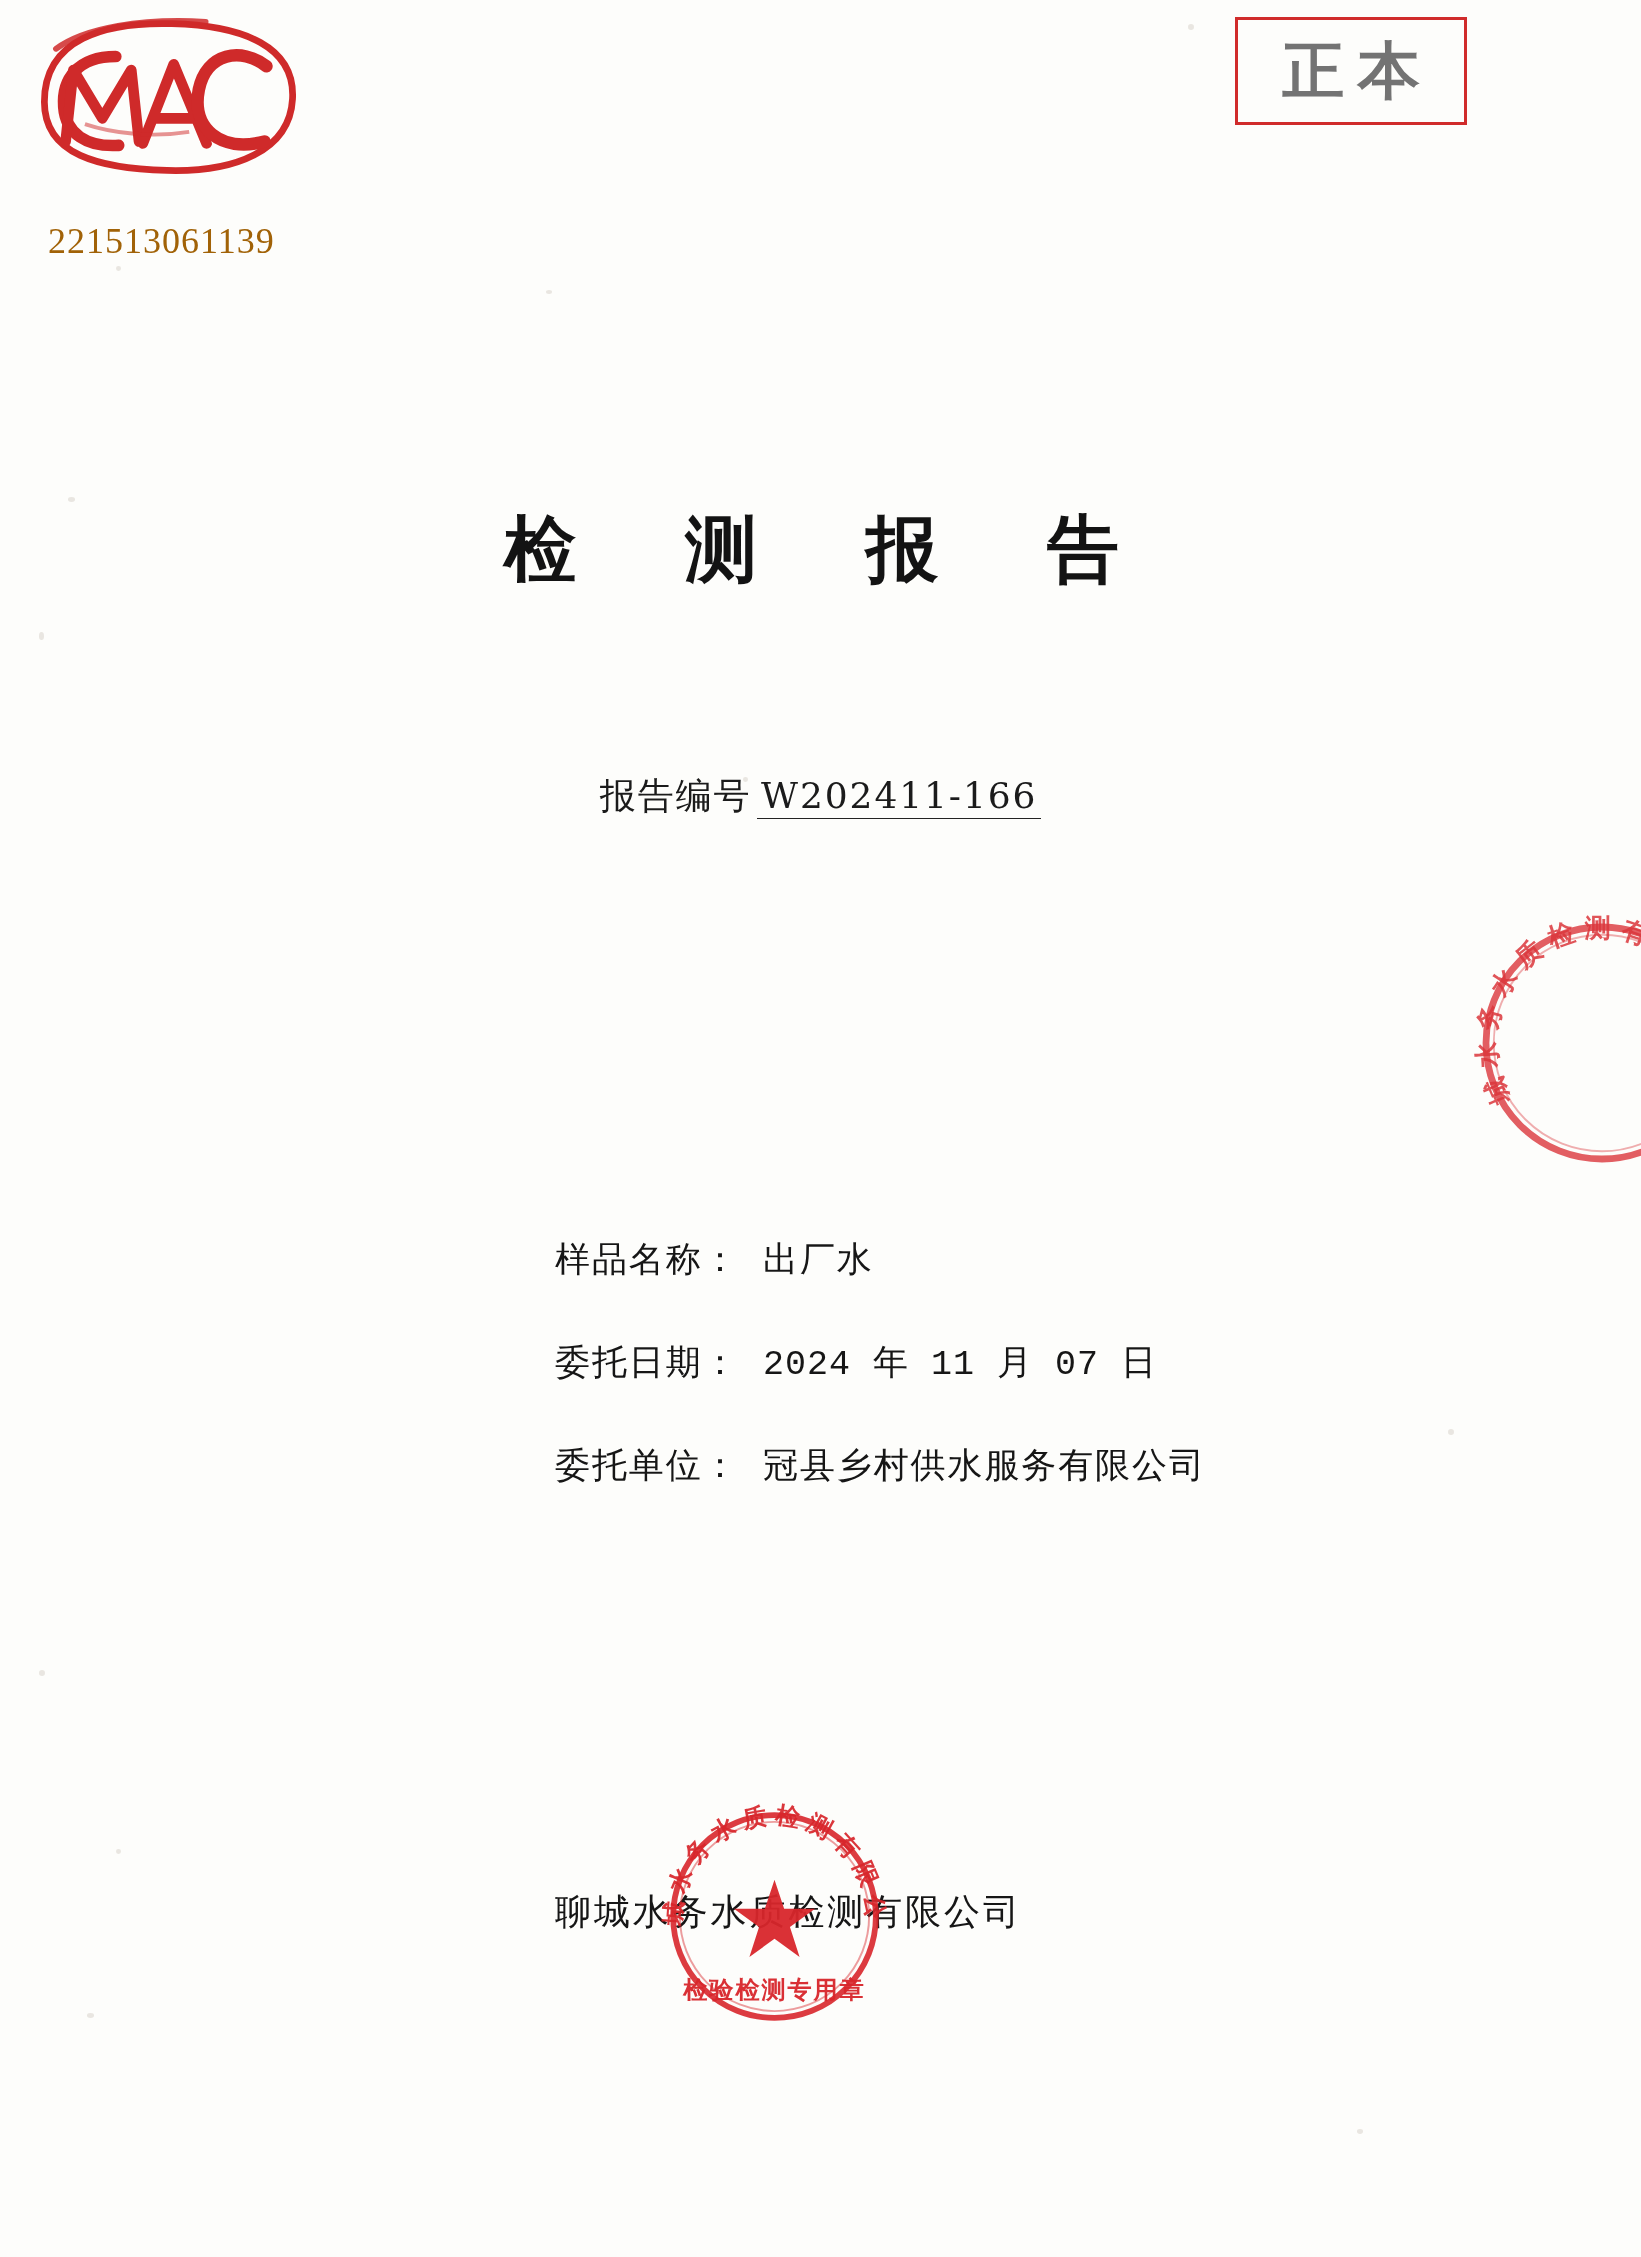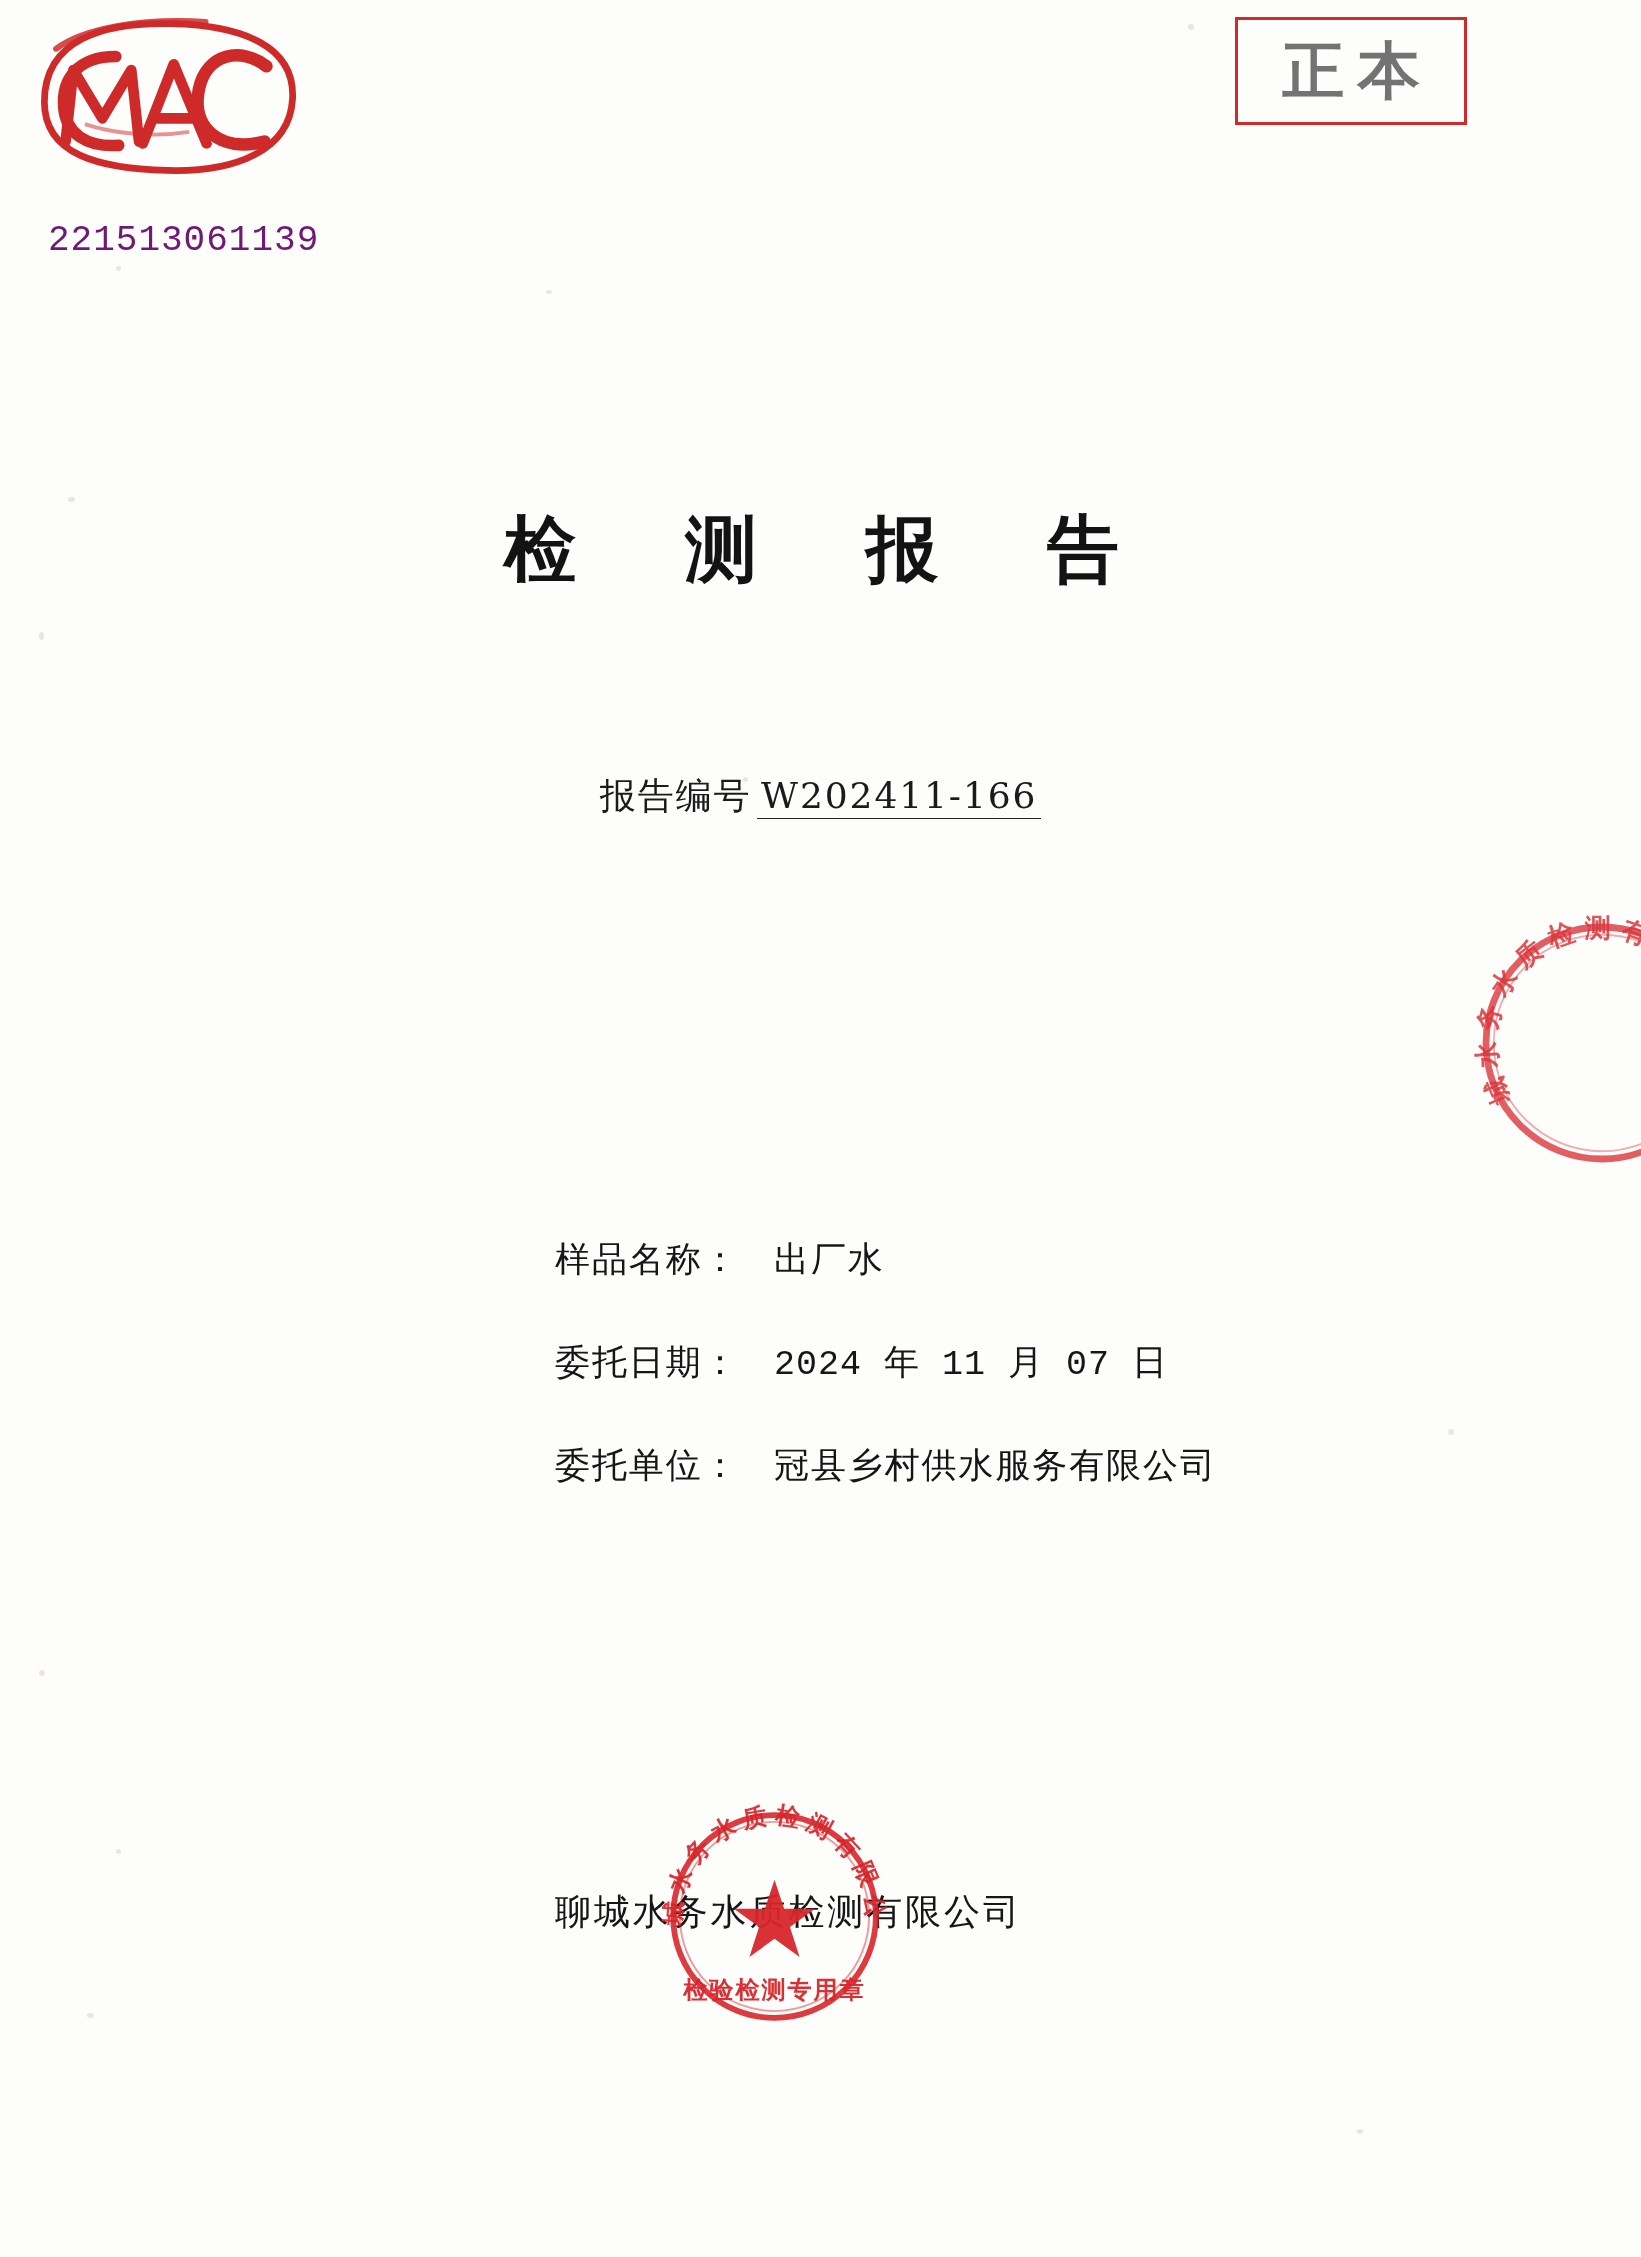--- a/index.html
+++ b/index.html
@@ -42,24 +42,24 @@
     position: absolute;
     left: 0;
     top: 0;
     width: 280px;
     height: 179px;
   }
   .cma-number {
     position: absolute;
     left: 21px;
     top: 210px;
-    font-family: Liberation Mono, monospace;
+    font-family: Liberation Serif, serif;
     font-size: 36px;
     letter-spacing: 1px;
-    color: #701a75;
+    color: #a16207;
     white-space: nowrap;
   }
 
   
   .zhengben {
     position: absolute;
     right: 174px;
     top: 17.4px;
     width: 232px;
     height: 108px;
@@ -120,21 +120,20 @@
     top: 1236px;
     width: 772px;
   }
   .field-row {
     display: flex;
     align-items: baseline;
     margin-bottom: 56px;
     font-size: 35px;
     letter-spacing: 1.9px;
     color: #161616;
-    gap: 11px;
   }
   .field-label {
     width: 208px;
     flex: 0 0 208px;
     white-space: nowrap;
   }
   .field-value {
     white-space: nowrap;
     font-size: 35px;
   }

